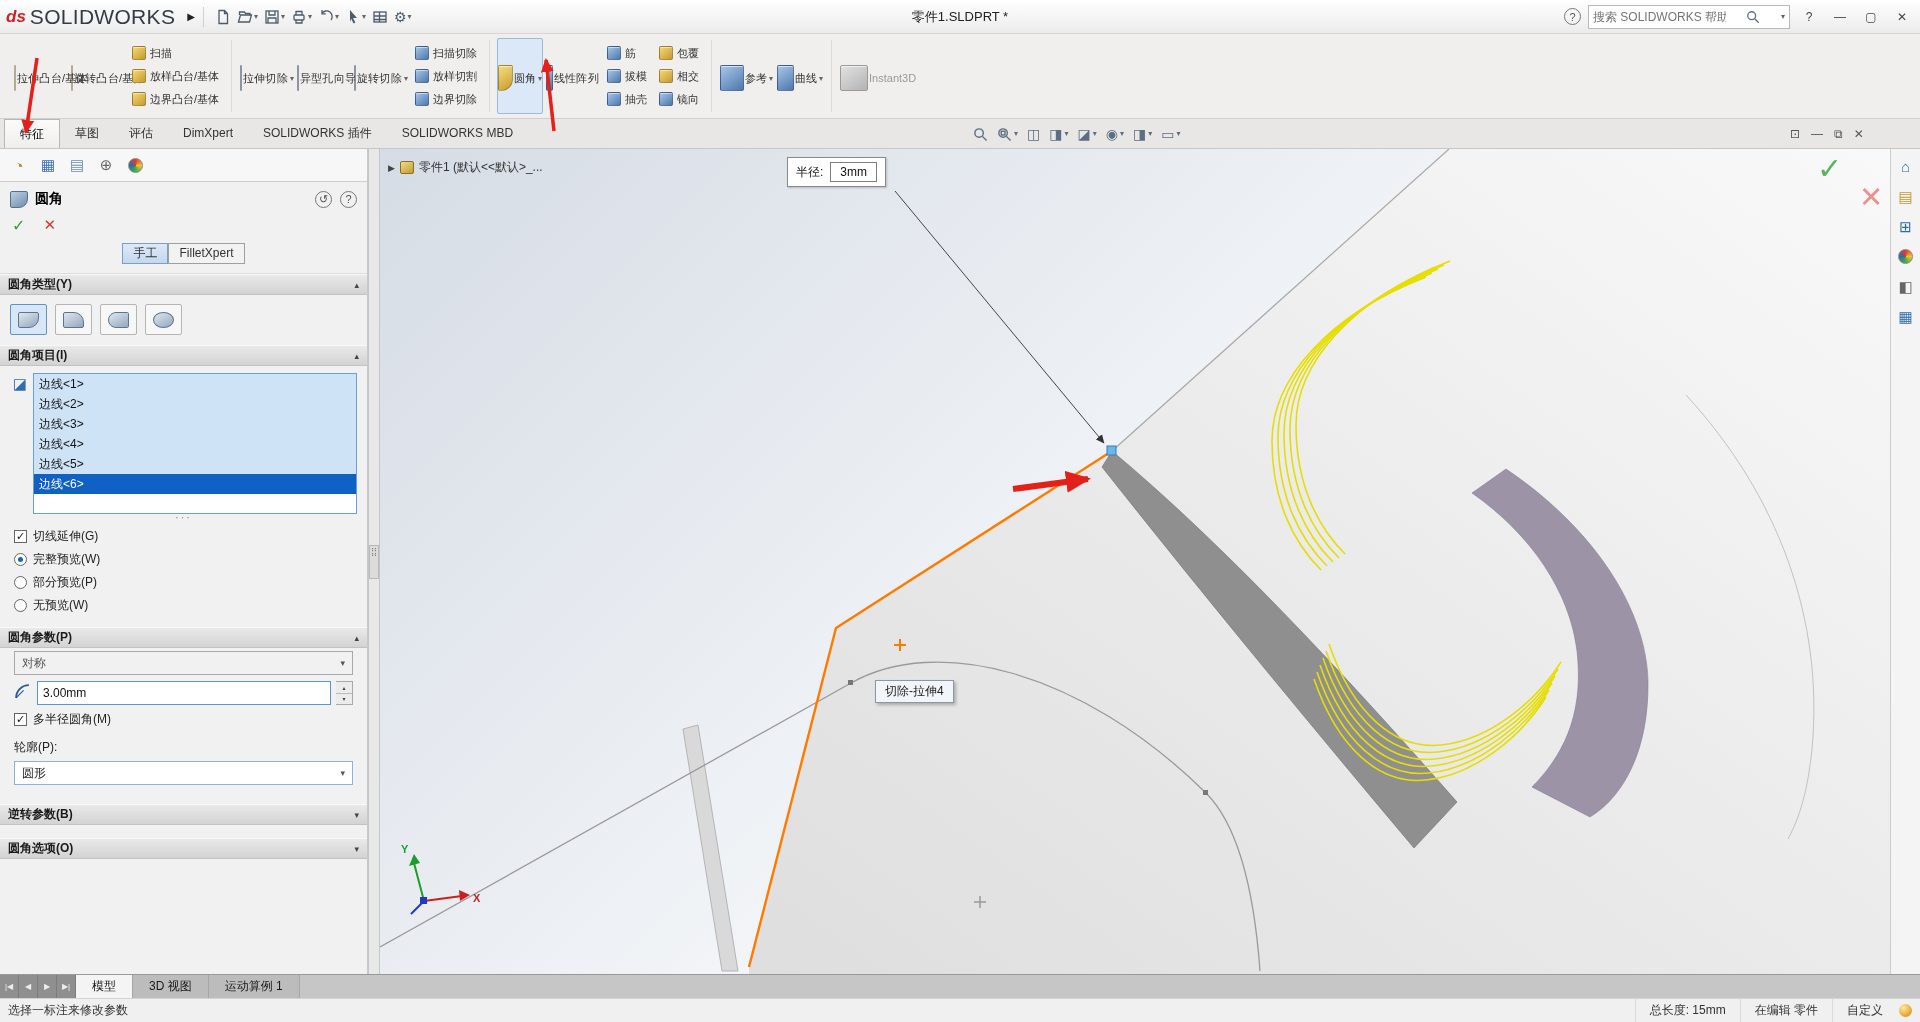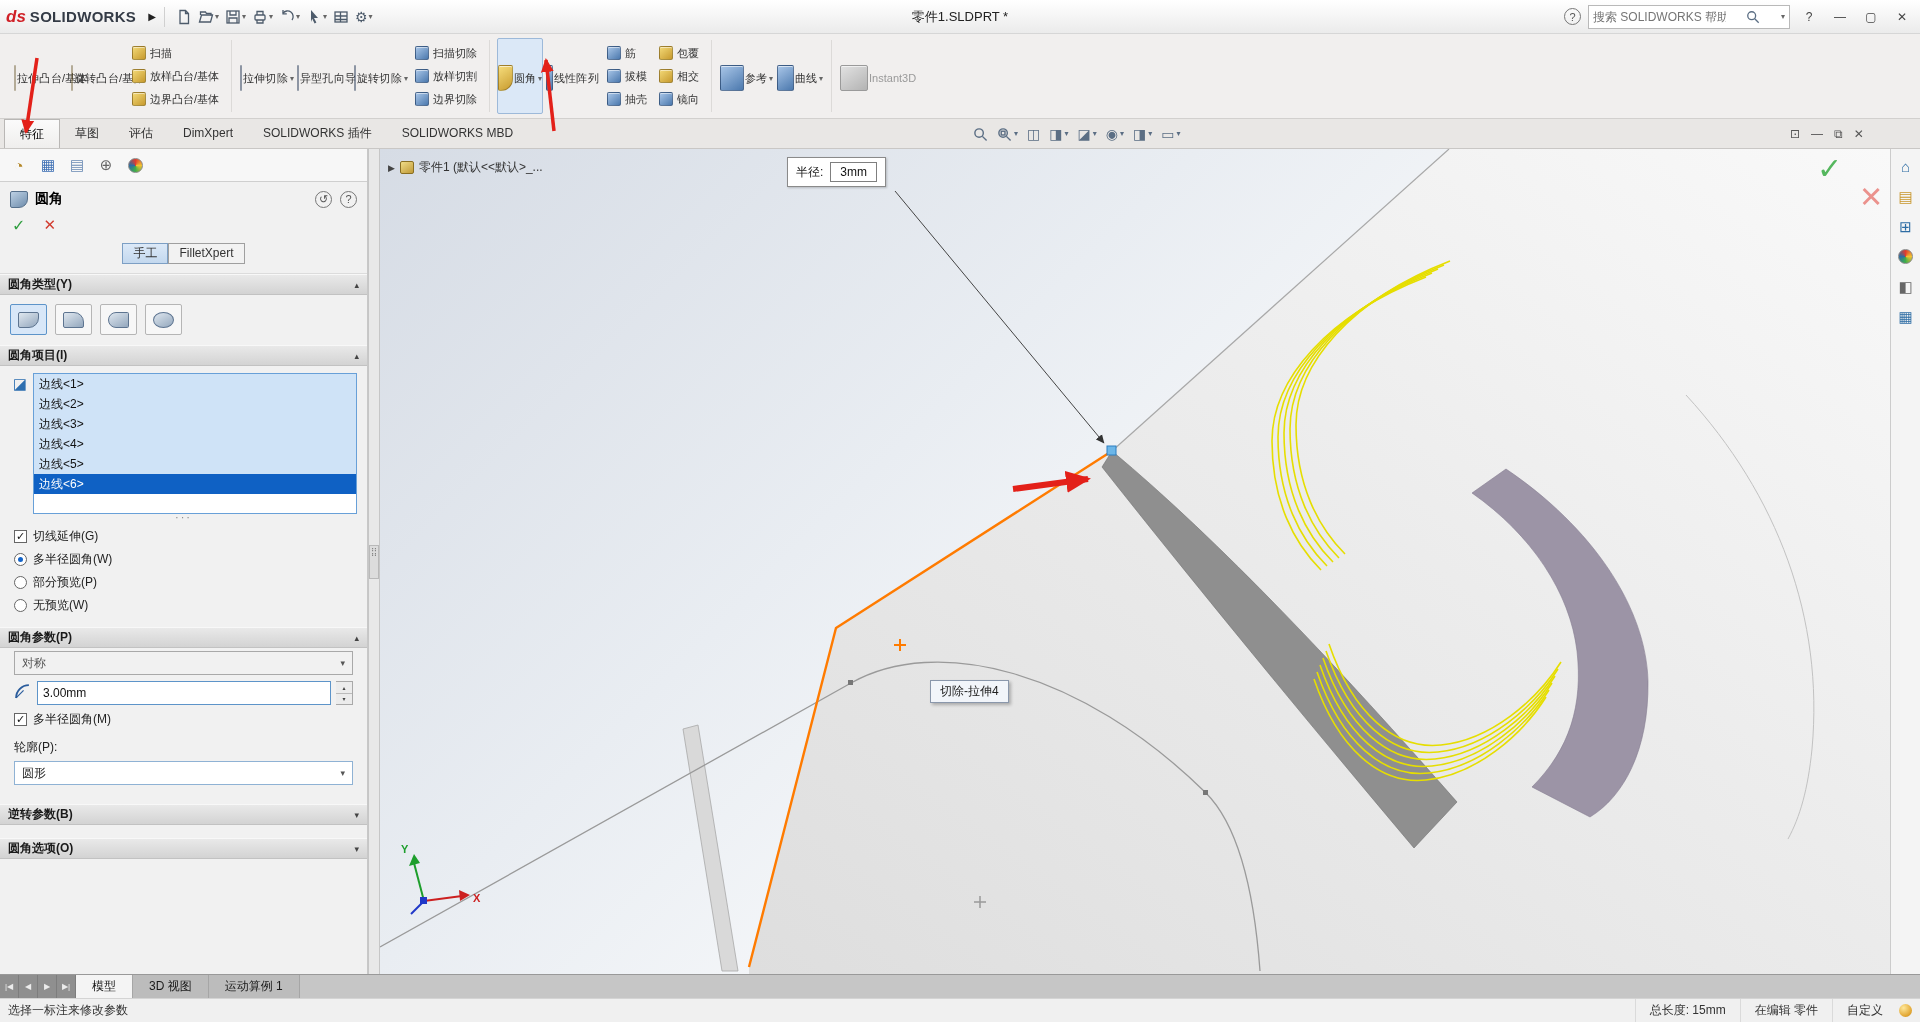--- a/index.html
+++ b/index.html
@@ -4,21 +4,21 @@
 <style>
   *{box-sizing:border-box;margin:0;padding:0}
   html,body{width:1920px;height:1022px;overflow:hidden}
   body{font:12px "Liberation Sans","DejaVu Sans",sans-serif;color:#222;background:#f0f0f0}
   .app{position:relative;width:1920px;height:1022px;overflow:hidden}
 
   
   .titlebar{height:34px;display:flex;align-items:center;background:linear-gradient(#ffffff,#ebebeb);border-bottom:1px solid #d6d6d6;padding:0 6px;position:relative}
   .brand{display:flex;align-items:center;gap:4px;}
   .ds{color:#d02027;font-weight:bold;font-style:italic;font-size:17px}
-  .brandname{font-size:15px;font-weight:bold;color:#343b46;letter-spacing:.3px}
+  .brandname{font-size:21px;font-weight:normal;color:#343b46;letter-spacing:.3px}
   .flyout{font-size:10px;color:#222;margin-left:8px}
   .tb-sep{width:1px;height:20px;background:#d0d0d0;margin:0 8px}
   .tbtn{display:flex;align-items:center;height:26px;padding:0 3px;border-radius:2px;color:#4d5b6b}
   .tbtn svg{display:block}
   .chev{font-size:8px;color:#666;margin-left:1px}
   .doc-title{position:absolute;left:50%;transform:translateX(-50%);font-size:13px;color:#222;white-space:nowrap}
   .tb-right{margin-left:auto;display:flex;align-items:center;gap:7px}
   .qcirc{width:17px;height:17px;border:1px solid #777;border-radius:50%;display:flex;align-items:center;justify-content:center;font-size:11px;color:#555}
   .search{display:flex;align-items:center;width:202px;height:24px;background:#fff;border:1px solid #b9b9b9;padding:0 4px;gap:20px}
   .search input{flex:1;border:0;outline:0;font-size:12px;color:#666;background:transparent;font-family:inherit;min-width:0}
@@ -107,21 +107,21 @@
   .split-grip{position:absolute;top:396px;left:0;width:10px;height:34px;background:#dcdcdc;border:1px solid #b9b9b9;color:#777;font-size:10px;line-height:6px;text-align:center;padding-top:4px}
 
   
   .viewport{position:relative;flex:1;background:linear-gradient(135deg,#d6dce5 0%,#e9edf2 35%,#ffffff 72%);overflow:hidden}
   .viewport svg.model{position:absolute;left:0;top:0}
   .vcrumb{position:absolute;left:8px;top:10px;display:flex;align-items:center;gap:5px;color:#333}
   .vcrumb .picon{width:14px;height:13px;background:linear-gradient(145deg,#f0dc88,#c09a37);border:1px solid #8a6f22;border-radius:2px}
   .vcrumb .exp{font-size:9px;color:#444}
   .dimbox{position:absolute;left:407px;top:8px;background:#fff;border:1px solid #8a8a8a;box-shadow:1px 1px 2px rgba(0,0,0,.2);display:flex;align-items:center;gap:7px;padding:4px 8px}
   .dimval{border:1px solid #7f7f7f;padding:2px 9px;background:#fff;color:#111}
-  .vtooltip{position:absolute;left:550px;top:531px;background:#f2f5fa;border:1px solid #8a97ab;padding:2px 9px;box-shadow:2px 2px 3px rgba(0,0,0,.25);color:#222;white-space:nowrap}
+  .vtooltip{position:absolute;left:495px;top:531px;background:#f2f5fa;border:1px solid #8a97ab;padding:2px 9px;box-shadow:2px 2px 3px rgba(0,0,0,.25);color:#222;white-space:nowrap}
   .vcheck{position:absolute;left:1437px;top:2px;color:#55b75e;font-size:30px;font-weight:bold}
   .vcross{position:absolute;left:1479px;top:31px;color:#eb928d;font-size:29px;font-weight:bold}
 
   
   .taskpane{width:30px;background:#f4f4f4;border-left:1px solid #cccccc;display:flex;flex-direction:column;align-items:center;padding-top:10px;gap:15px;flex:none}
   .tpico{font-size:15px;line-height:1}
 
   
   .bottombar{height:24px;background:#bcbcbc;border-top:1px solid #999;display:flex;align-items:stretch}
   .bnav{display:flex}
@@ -467,21 +467,21 @@
           </div>
         </div>
         <div class="grip">···</div>
 
         <div class="chkrow">
           <span class="cb">✓</span>
           <span>切线延伸(G)</span>
         </div>
         <div class="chkrow">
           <span class="radio on"></span>
-          <span>多半径圆角(W)</span>
+          <span>完整预览(W)</span>
         </div>
         <div class="chkrow">
           <span class="radio"></span>
           <span>部分预览(P)</span>
         </div>
         <div class="chkrow">
           <span class="radio"></span>
           <span>无预览(W)</span>
         </div>
 

